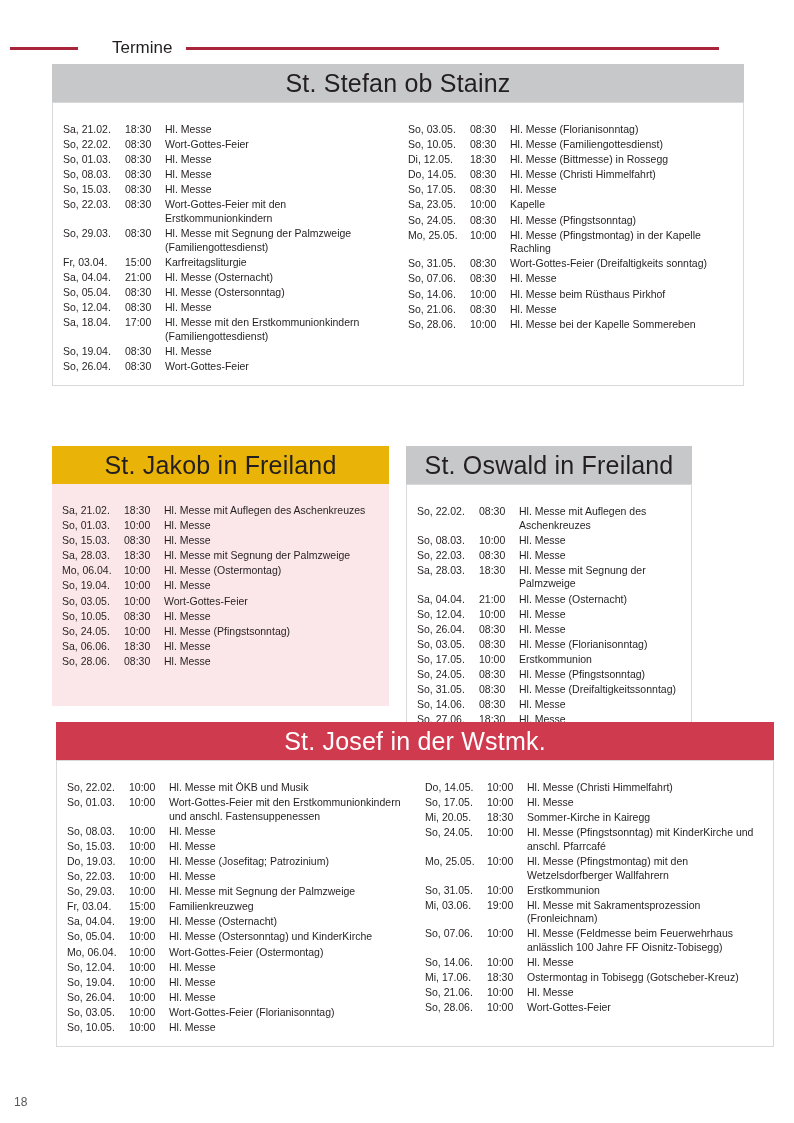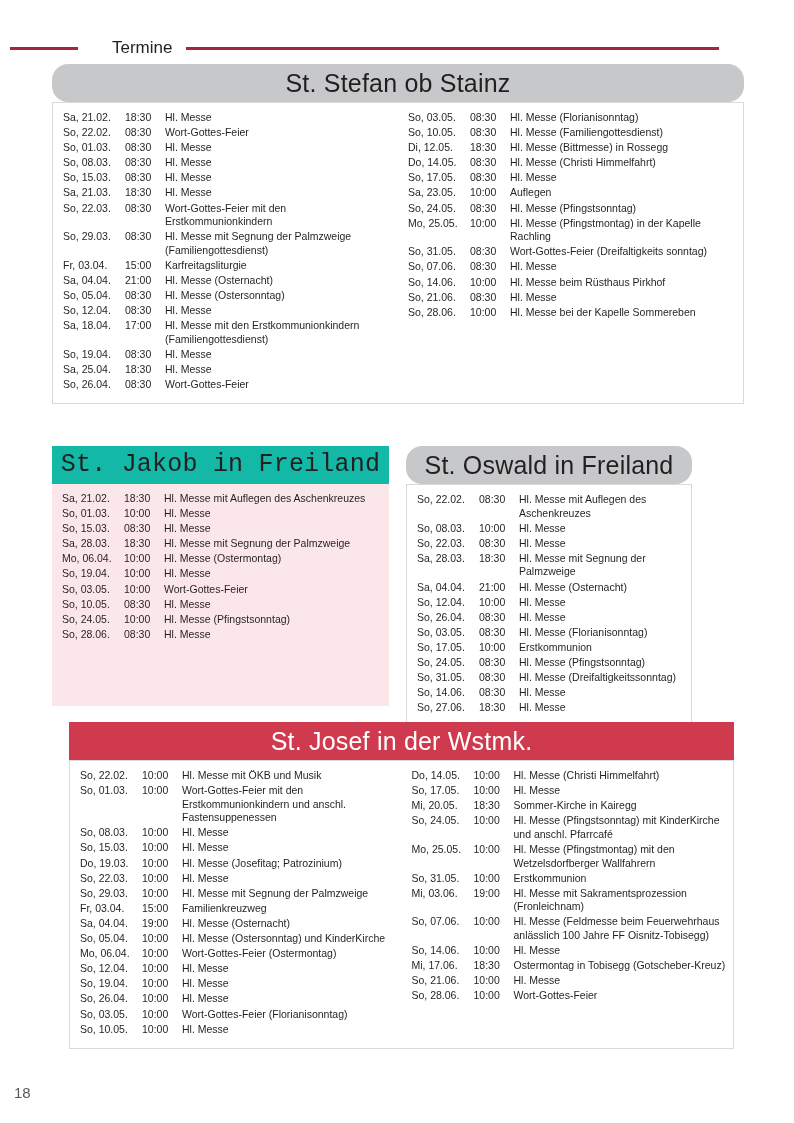--- a/index.html
+++ b/index.html
@@ -63,35 +63,34 @@
     color: #231f20;
     font-weight: normal;
     letter-spacing: .2px;
   }
   .block-title.red {
     color: #ffffff;
     background: #cf3a4e;
   }
   .block-title.grey {
     background: #c7c8ca;
-    border-radius: 16px;
   }
   .block-title.pink {
-    background: #14b8a6;
-    font-family: Liberation Mono, monospace;
+    background: #eab308;
   }
   .block-body {
     display: flex;
     box-sizing: border-box;
   }
   .body-grey { background: #ffffff; border: 1px solid #d9d9d9; }
   .body-pink { background: #fbe7ea; }
   .col {
     box-sizing: border-box;
     padding: 8px 6px 10px 10px;
+    margin-top: 12px;
   }
 
   table.entries {
     border-collapse: collapse;
     width: 100%;
     font-size: 10.5px;
     line-height: 13.6px;
   }
   table.entries td {
     vertical-align: top;
@@ -106,22 +105,22 @@
   td.c-time {
     width: 40px;
     white-space: nowrap;
     padding-right: 8px;
   }
   td.c-text { width: auto; }
 
   .page-number {
     position: absolute;
     left: 14px;
-    bottom: 22px;
-    font-size: 15px;
+    bottom: 14px;
+    font-size: 12px;
     color: #58595b;
   }
 </style>
 </head>
 <body>
 
 <div class="page">
 
   <div class="page-header">
     <div class="rule-left"></div>
@@ -154,25 +153,20 @@
                 <td class="c-date">So, 08.03.</td>
                 <td class="c-time">08:30</td>
                 <td class="c-text">Hl. Messe</td>
               </tr>
               <tr>
                 <td class="c-date">So, 15.03.</td>
                 <td class="c-time">08:30</td>
                 <td class="c-text">Hl. Messe</td>
               </tr>
               <tr>
-                <td class="c-date">Sa, 21.03.</td>
-                <td class="c-time">18:30</td>
-                <td class="c-text">Hl. Messe</td>
-              </tr>
-              <tr>
                 <td class="c-date">So, 22.03.</td>
                 <td class="c-time">08:30</td>
                 <td class="c-text">Wort-Gottes-Feier mit den Erstkommunionkindern</td>
               </tr>
               <tr>
                 <td class="c-date">So, 29.03.</td>
                 <td class="c-time">08:30</td>
                 <td class="c-text">Hl. Messe mit Segnung der Palmzweige (Familiengottesdienst)</td>
               </tr>
               <tr>
@@ -196,25 +190,20 @@
                 <td class="c-text">Hl. Messe</td>
               </tr>
               <tr>
                 <td class="c-date">Sa, 18.04.</td>
                 <td class="c-time">17:00</td>
                 <td class="c-text">Hl. Messe mit den Erstkommunionkindern (Familiengottesdienst)</td>
               </tr>
               <tr>
                 <td class="c-date">So, 19.04.</td>
                 <td class="c-time">08:30</td>
-                <td class="c-text">Hl. Messe</td>
-              </tr>
-              <tr>
-                <td class="c-date">Sa, 25.04.</td>
-                <td class="c-time">18:30</td>
                 <td class="c-text">Hl. Messe</td>
               </tr>
               <tr>
                 <td class="c-date">So, 26.04.</td>
                 <td class="c-time">08:30</td>
                 <td class="c-text">Wort-Gottes-Feier</td>
               </tr>
             </tbody>
           </table>
       </div>
@@ -242,21 +231,21 @@
                 <td class="c-text">Hl. Messe (Christi Himmelfahrt)</td>
               </tr>
               <tr>
                 <td class="c-date">So, 17.05.</td>
                 <td class="c-time">08:30</td>
                 <td class="c-text">Hl. Messe</td>
               </tr>
               <tr>
                 <td class="c-date">Sa, 23.05.</td>
                 <td class="c-time">10:00</td>
-                <td class="c-text">Auflegen</td>
+                <td class="c-text">Kapelle</td>
               </tr>
               <tr>
                 <td class="c-date">So, 24.05.</td>
                 <td class="c-time">08:30</td>
                 <td class="c-text">Hl. Messe (Pfingstsonntag)</td>
               </tr>
               <tr>
                 <td class="c-date">Mo, 25.05.</td>
                 <td class="c-time">10:00</td>
                 <td class="c-text">Hl. Messe (Pfingstmontag) in der Kapelle Rachling</td>
@@ -337,20 +326,25 @@
                 <td class="c-date">So, 10.05.</td>
                 <td class="c-time">08:30</td>
                 <td class="c-text">Hl. Messe</td>
               </tr>
               <tr>
                 <td class="c-date">So, 24.05.</td>
                 <td class="c-time">10:00</td>
                 <td class="c-text">Hl. Messe (Pfingstsonntag)</td>
               </tr>
               <tr>
+                <td class="c-date">Sa, 06.06.</td>
+                <td class="c-time">18:30</td>
+                <td class="c-text">Hl. Messe</td>
+              </tr>
+              <tr>
                 <td class="c-date">So, 28.06.</td>
                 <td class="c-time">08:30</td>
                 <td class="c-text">Hl. Messe</td>
               </tr>
             </tbody>
           </table>
       </div>
     </div>
   </div>
 
@@ -424,21 +418,21 @@
                 <td class="c-date">So, 27.06.</td>
                 <td class="c-time">18:30</td>
                 <td class="c-text">Hl. Messe</td>
               </tr>
             </tbody>
           </table>
       </div>
     </div>
   </div>
 
-  <div class="block" style="left:69px; top:722px; width:665px;">
+  <div class="block" style="left:56px; top:722px; width:718px;">
     <div class="block-title red">St. Josef in der Wstmk.</div>
     <div class="block-body body-grey">
       <div class="col" style="width:50%;">
         <table class="entries">
             <tbody>
               <tr>
                 <td class="c-date">So, 22.02.</td>
                 <td class="c-time">10:00</td>
                 <td class="c-text">Hl. Messe mit ÖKB und Musik</td>
               </tr>

